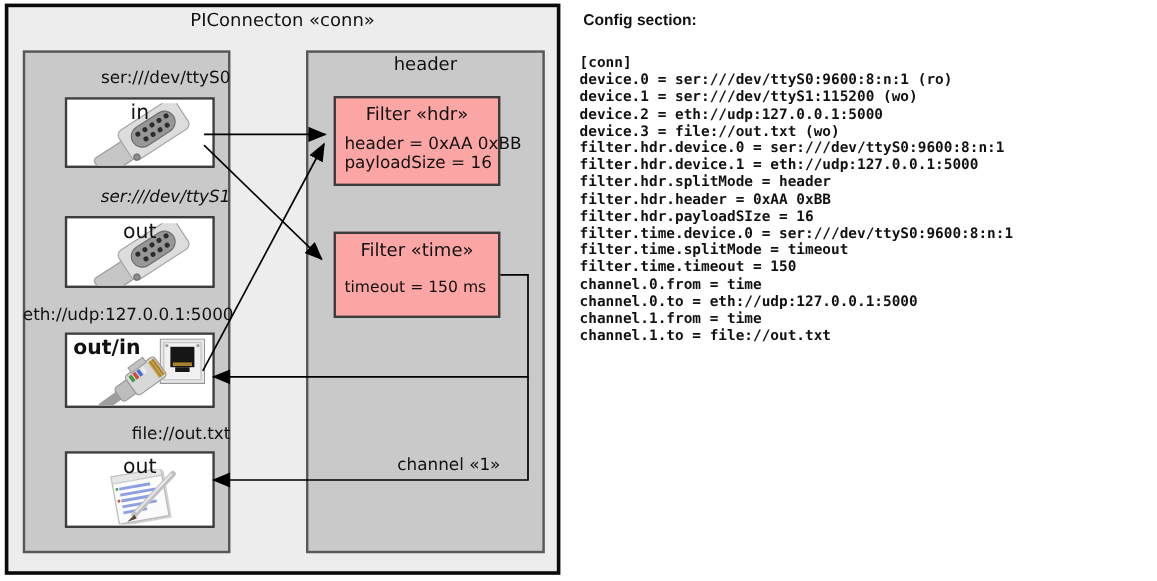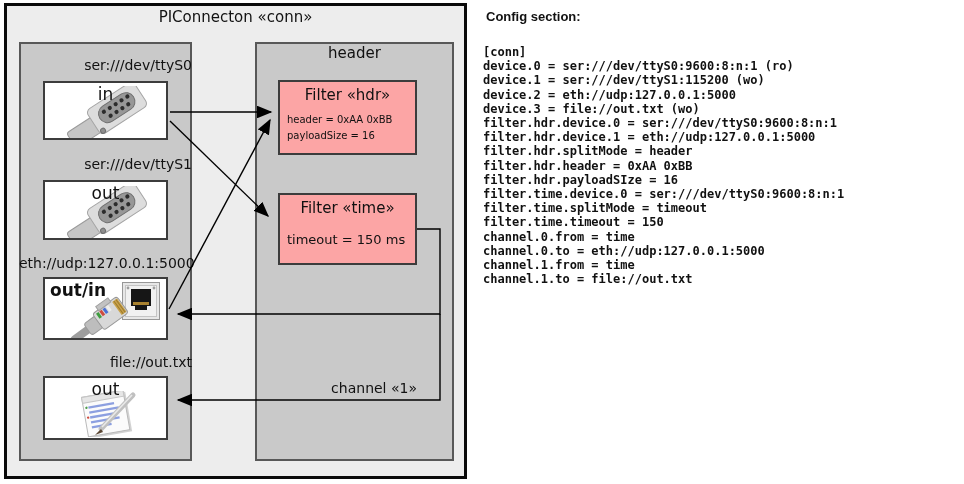--- a/index.html
+++ b/index.html
@@ -7,28 +7,28 @@
          font-family:"DejaVu Sans",sans-serif;color:#111;}
   .frame{position:absolute;left:4px;top:3px;width:463px;height:476px;box-sizing:border-box;
          border:3px solid #0a0a0a;background:#ededed;}
   .diagram-title{position:absolute;left:4px;top:8px;width:463px;text-align:center;
          font-size:15px;color:#111;}
   .panel{position:absolute;box-sizing:border-box;background:#c9c9c9;border:2px solid #585858;}
   .panel.devices{left:19px;top:42px;width:173px;height:419px;}
   .panel.filters{left:255px;top:42px;width:199px;height:419px;}
   .filters-title{position:absolute;left:255px;top:44px;width:199px;text-align:center;font-size:15px;}
   .dev-label{position:absolute;left:19px;width:173px;text-align:right;font-size:14px;}
-  .dev-box{position:absolute;left:43px;width:125px;box-sizing:border-box;background:#fff;
+  .dev-box{position:absolute;left:54px;width:125px;box-sizing:border-box;background:#fff;
          border:2px solid #3c3c3c;padding-left:30px;}
   .dev-mode{position:absolute;top:1px;left:0;width:100%;text-align:center;font-size:17px;}
   .dev-mode.left{width:auto;left:5px;text-align:right;font-weight:bold;}
   .filter-box{position:absolute;left:278px;width:139px;box-sizing:border-box;background:#fca5a5;
          border:2px solid #3c3c3c;}
   .filter-title{text-align:center;margin-top:4px;font-size:15px;}
-  .filter-props{position:absolute;left:7px;font-size:10px;line-height:16px;white-space:pre;}
+  .filter-props{position:absolute;left:7px;font-size:14px;line-height:16px;white-space:pre;}
   .chan-label{position:absolute;left:297px;width:120px;text-align:right;font-size:14px;}
   .icon{position:absolute;}
   svg.overlay{position:absolute;left:0;top:0;width:964px;height:484px;pointer-events:none;}
   .config-title{position:absolute;left:486px;top:9px;font-family:"Liberation Sans",sans-serif;
          font-weight:bold;font-size:13px;}
   .config-body{position:absolute;left:483px;top:45px;font-family:"DejaVu Sans Mono",monospace;
          font-weight:bold;font-size:12px;line-height:14.2px;white-space:pre;}
 </style>
 </head>
 <body>
@@ -58,21 +58,21 @@
         <circle cx="52.5" cy="29.5" r="2.1" fill="#2c2c2c"></circle>
           <circle cx="59.5" cy="29.5" r="2.1" fill="#2c2c2c"></circle>
         <circle cx="66.5" cy="29.5" r="2.1" fill="#2c2c2c"></circle>
           <circle cx="73.5" cy="29.5" r="2.1" fill="#2c2c2c"></circle>
         <circle cx="38" cy="38" r="2.5" fill="#8f8f8f" stroke="#707070"></circle>
       </g>
     </svg>
     <div class="dev-mode">in</div>
   </div>
 
-  <div class="dev-label" style="top:156px;">ser:///dev/ttyS1</div>
+  <div class="dev-label" style="top:156px;font-style:italic;">ser:///dev/ttyS1</div>
   <div class="dev-box" style="top:180px;height:60px;">
     <svg class="icon" style="right:2px;bottom:0px;" width="108" height="52" viewBox="0 0 108 52">
       <g transform="rotate(-33 54 26)">
         <rect x="6" y="20" width="34" height="18" rx="3" fill="#c6c6c6" stroke="#9b9b9b"></rect>
         <rect x="34" y="12" width="56" height="29" rx="5" fill="#dddddd" stroke="#a5a5a5"></rect>
         <rect x="42" y="17" width="40" height="18" rx="9" fill="#979797" stroke="#6f6f6f"></rect>
         <circle cx="49" cy="22.5" r="2.1" fill="#2c2c2c"></circle>
           <circle cx="56" cy="22.5" r="2.1" fill="#2c2c2c"></circle>
         <circle cx="63" cy="22.5" r="2.1" fill="#2c2c2c"></circle>
           <circle cx="70" cy="22.5" r="2.1" fill="#2c2c2c"></circle>

